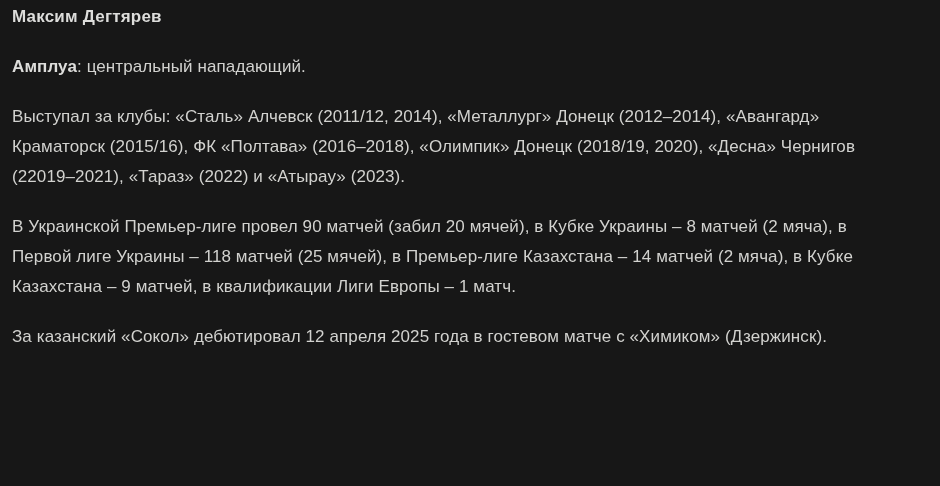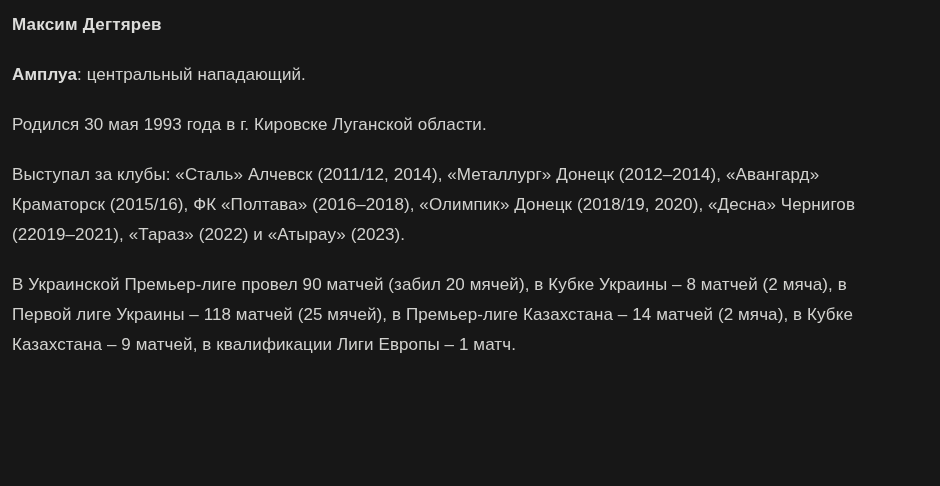--- a/index.html
+++ b/index.html
@@ -14,21 +14,21 @@
     font-family: "Liberation Sans", "DejaVu Sans", sans-serif;
     color: #d2d2cf;
     -webkit-font-smoothing: antialiased;
   }
   .content {
     box-sizing: border-box;
     max-width: 940px;
     padding: 2px 14px 0 12px;
   }
   .title {
-    margin: 8px 0 20px 0;
+    margin: 0 0 20px 0;
     font-size: 17px;
     line-height: 30px;
     font-weight: 700;
     color: #dddddb;
     letter-spacing: 0.2px;
   }
   .para {
     margin: 0 16px 20px 0;
     font-size: 17px;
     line-height: 30px;
@@ -46,21 +46,21 @@
 </style>
 </head>
 <body>
 
 <div class="content">
 
   <h1 class="title">Максим Дегтярев</h1>
 
   <p class="para"><strong>Амплуа</strong><span>: центральный нападающий.</span></p>
 
-  <p class="para"><span>Родился 30 мая 1993 года в г. Кировске Луганской области.</span></p>
 
 
   <p class="para"><span>Выступал за клубы: «Сталь» Алчевск (2011/12, 2014), «Металлург» Донецк (2012–2014), «Авангард» Краматорск (2015/16), ФК «Полтава» (2016–2018), «Олимпик» Донецк (2018/19, 2020), «Десна» Чернигов (22019–2021), «Тараз» (2022) и «Атырау» (2023).</span></p>
 
   <p class="para"><span>В Украинской Премьер-лиге провел 90 матчей (забил 20 мячей), в Кубке Украины – 8 матчей (2 мяча), в Первой лиге Украины – 118 матчей (25 мячей), в Премьер-лиге Казахстана – 14 матчей (2 мяча), в Кубке Казахстана – 9 матчей, в квалификации Лиги Европы – 1 матч.</span></p>
 
+  <p class="para"><span>За казанский «Сокол» дебютировал 12 апреля 2025 года в гостевом матче с «Химиком» (Дзержинск).</span></p>
 
 </div>
 
 </body></html>

